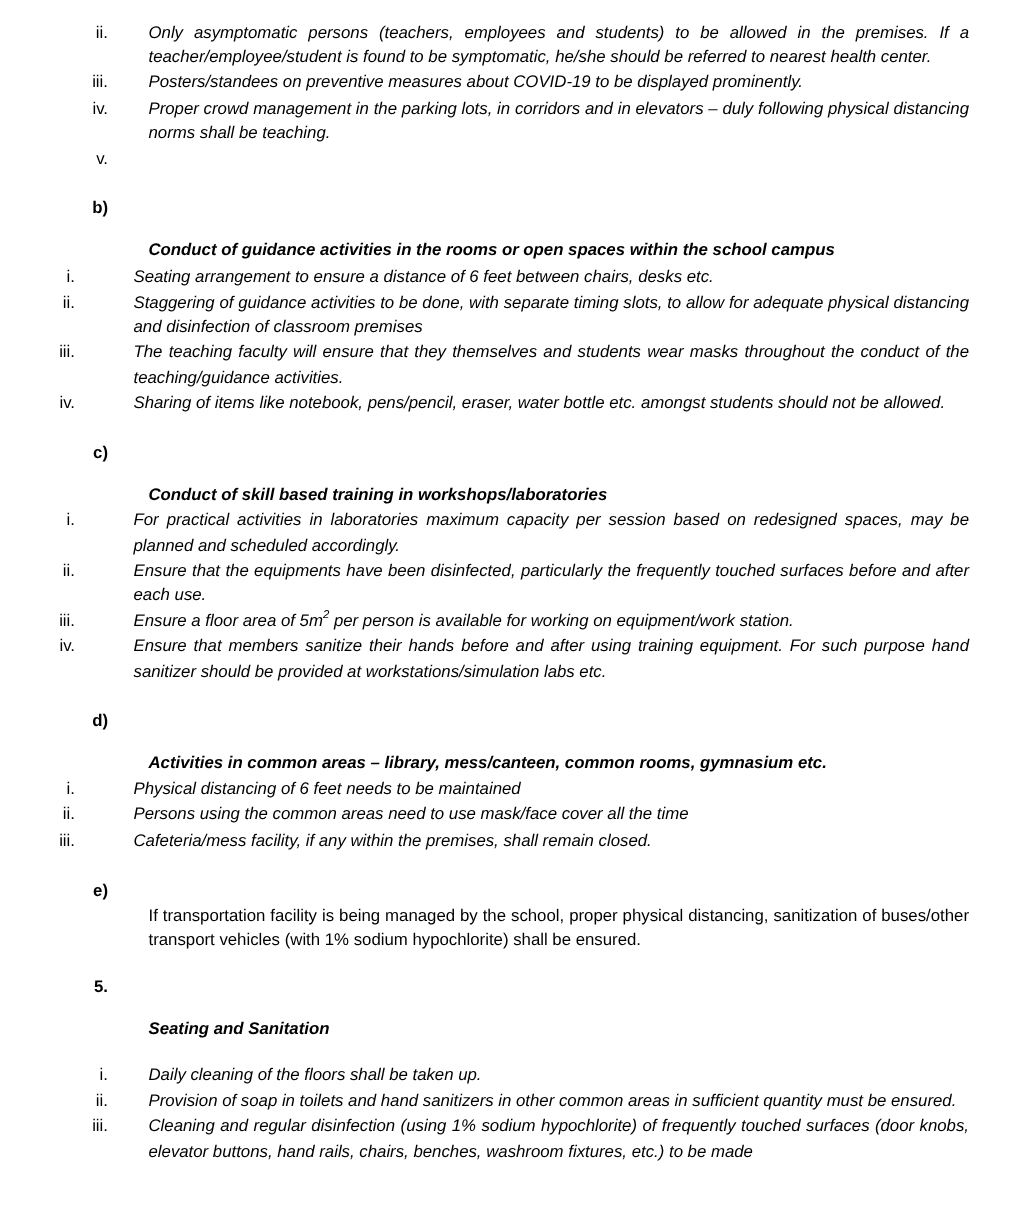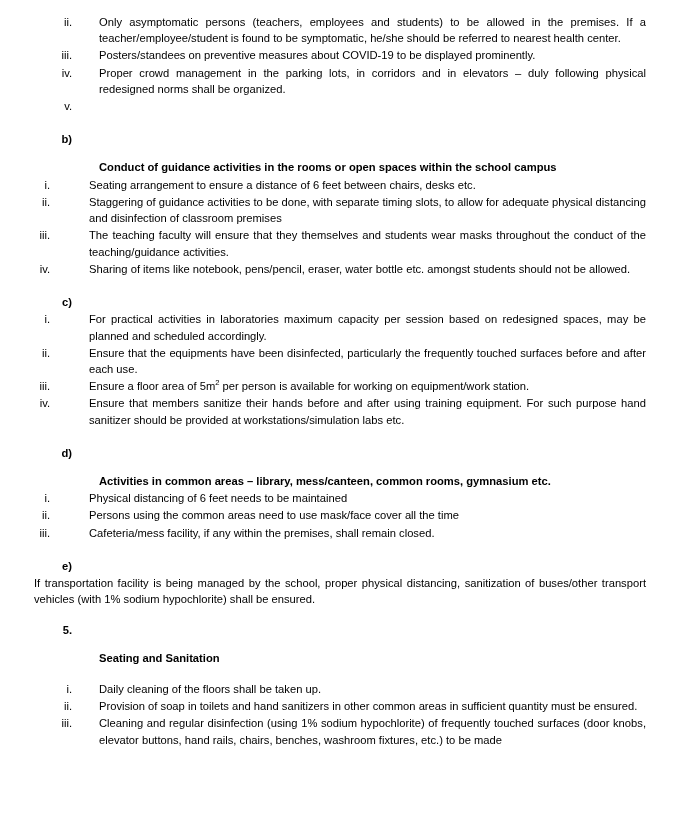--- a/index.html
+++ b/index.html
@@ -36,35 +36,37 @@
     text-align: right;
     font-size: 11.2px;
     line-height: 1.45;
   }
   .txt {
     flex: 1 1 auto;
     text-align: justify;
     text-justify: inter-word;
     font-size: 11.2px;
     line-height: 1.45;
+    font-style: italic;
   }
 
   
   .lvl-roman-deep .marker { width: 38px; padding-right: 0; }
   .lvl-roman-deep .txt { margin-left: 27px; }
 
   .lvl-roman .marker { width: 16px; }
   .lvl-roman .txt { margin-left: 39px; }
 
   .lvl-letter .marker { width: 38px; font-weight: bold; }
   .lvl-letter .txt { margin-left: 27px; font-weight: bold; margin-top: 28px; }
 
   .heading .txt { font-weight: bold; }
 
   .plain-indent {
+    margin-left: 65px;
     text-align: justify;
     font-size: 11.2px;
     line-height: 1.45;
   }
   .gap-md { height: 14px; }
   .gap-lg { height: 16px; }
 
   sup {
     font-size: 7.6px;
     vertical-align: super;
@@ -81,21 +83,21 @@
     <div class="txt">Only asymptomatic persons (teachers, employees and students) to be allowed in the premises. If a teacher/employee/student is found to be symptomatic, he/she should be referred to nearest health center.</div>
   </div>
 
   <div class="row lvl-roman-deep">
     <div class="marker">iii.</div>
     <div class="txt">Posters/standees on preventive measures about COVID-19 to be displayed prominently.</div>
   </div>
 
   <div class="row lvl-roman-deep">
     <div class="marker">iv.</div>
-    <div class="txt">Proper crowd management in the parking lots, in corridors and in elevators – duly following physical redesigned norms shall be organized.</div>
+    <div class="txt">Proper crowd management in the parking lots, in corridors and in elevators – duly following physical distancing norms shall be teaching.</div>
   </div>
 
   <div class="row lvl-roman-deep">
     <div class="marker">v.</div>
   </div>
 
   <div class="gap-lg"></div>
 
   <div class="row lvl-letter heading">
     <div class="marker">b)</div>
@@ -119,20 +121,21 @@
 
   <div class="row lvl-roman">
     <div class="marker">iv.</div>
     <div class="txt">Sharing of items like notebook, pens/pencil, eraser, water bottle etc. amongst students should not be allowed.</div>
   </div>
 
   <div class="gap-lg"></div>
 
   <div class="row lvl-letter heading">
     <div class="marker">c)</div>
+    <div class="txt">Conduct of skill based training in workshops/laboratories</div>
   </div>
 
   <div class="row lvl-roman">
     <div class="marker">i.</div>
     <div class="txt">For practical activities in laboratories maximum capacity per session based on redesigned spaces, may be planned and scheduled accordingly.</div>
   </div>
 
   <div class="row lvl-roman">
     <div class="marker">ii.</div>
     <div class="txt">Ensure that the equipments have been disinfected, particularly the frequently touched surfaces before and after each use.</div>

